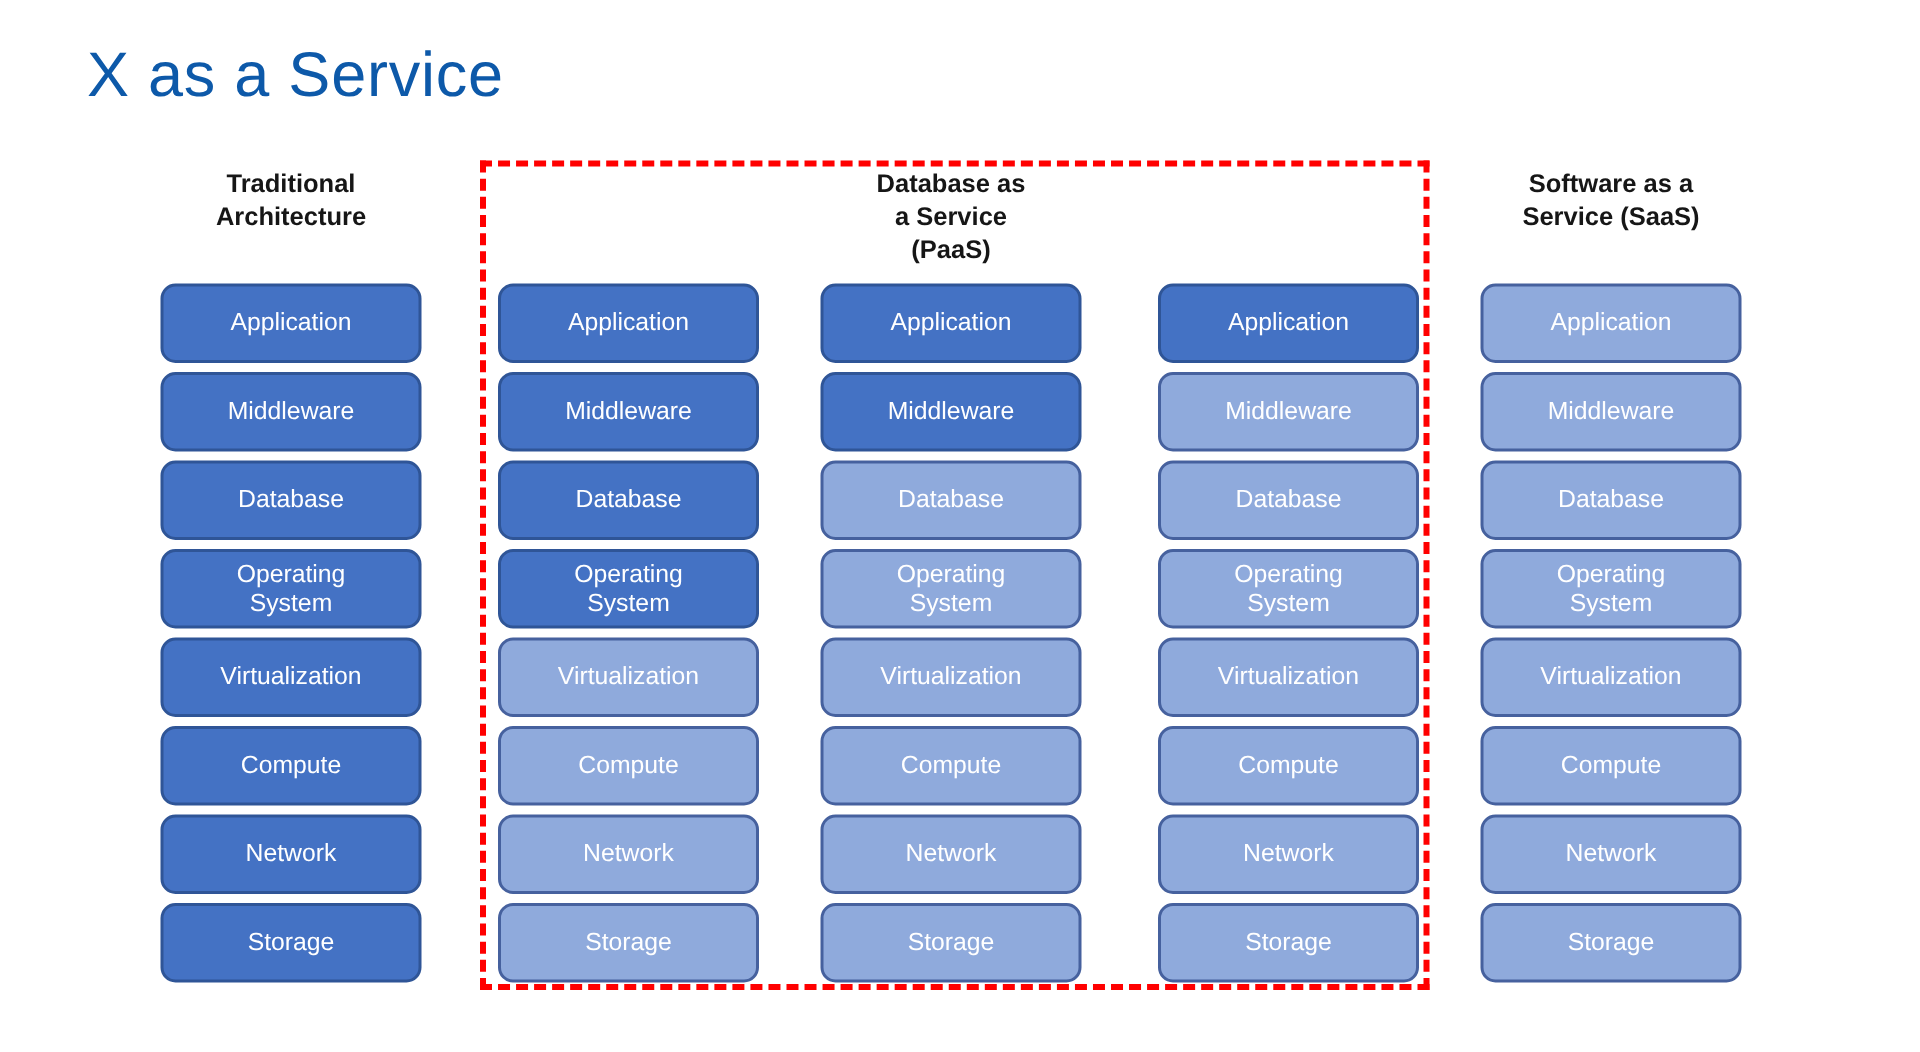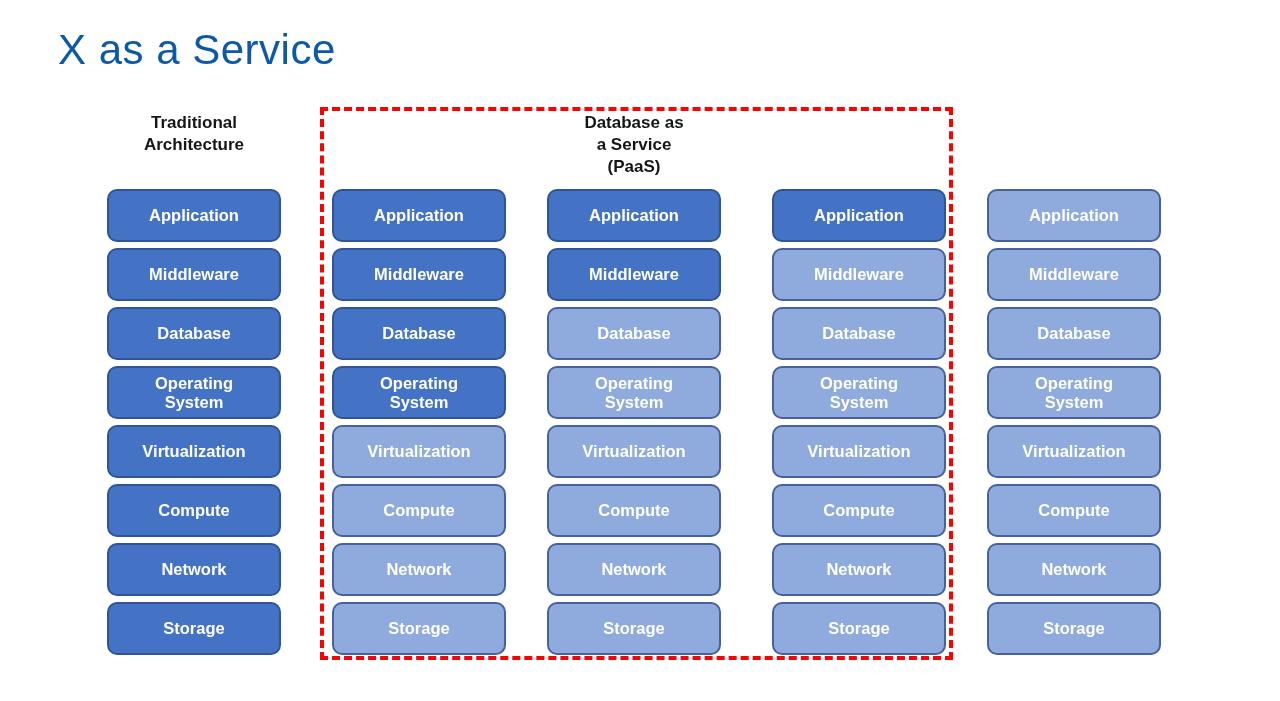--- a/index.html
+++ b/index.html
@@ -40,21 +40,21 @@
   }
   .box{
     box-sizing:border-box;
     height:53px;
     margin-bottom:6px;
     border-radius:10px;
     display:flex;
     align-items:center;
     justify-content:center;
     color:#ffffff;
-    font-weight:700;
+    font-weight:400;
     font-size:16.5px;
     line-height:1.15;
     text-align:center;
     white-space:pre-line;
   }
   .box.dark{
     background:var(--dark-fill,#4472c4);
     border:2px solid var(--dark-border,#2f5597);
   }
   .box.light{
@@ -128,20 +128,22 @@
           <div class="box light">Database</div>
           <div class="box light">Operating
 System</div>
           <div class="box light">Virtualization</div>
           <div class="box light">Compute</div>
           <div class="box light">Network</div>
           <div class="box light">Storage</div>
         </div>
       </div>
       <div class="column" style="left: 987px;">
+        <div class="col-header">Software as a
+Service (SaaS)</div>
         <div class="stack">
           <div class="box light">Application</div>
           <div class="box light">Middleware</div>
           <div class="box light">Database</div>
           <div class="box light">Operating
 System</div>
           <div class="box light">Virtualization</div>
           <div class="box light">Compute</div>
           <div class="box light">Network</div>
           <div class="box light">Storage</div>

